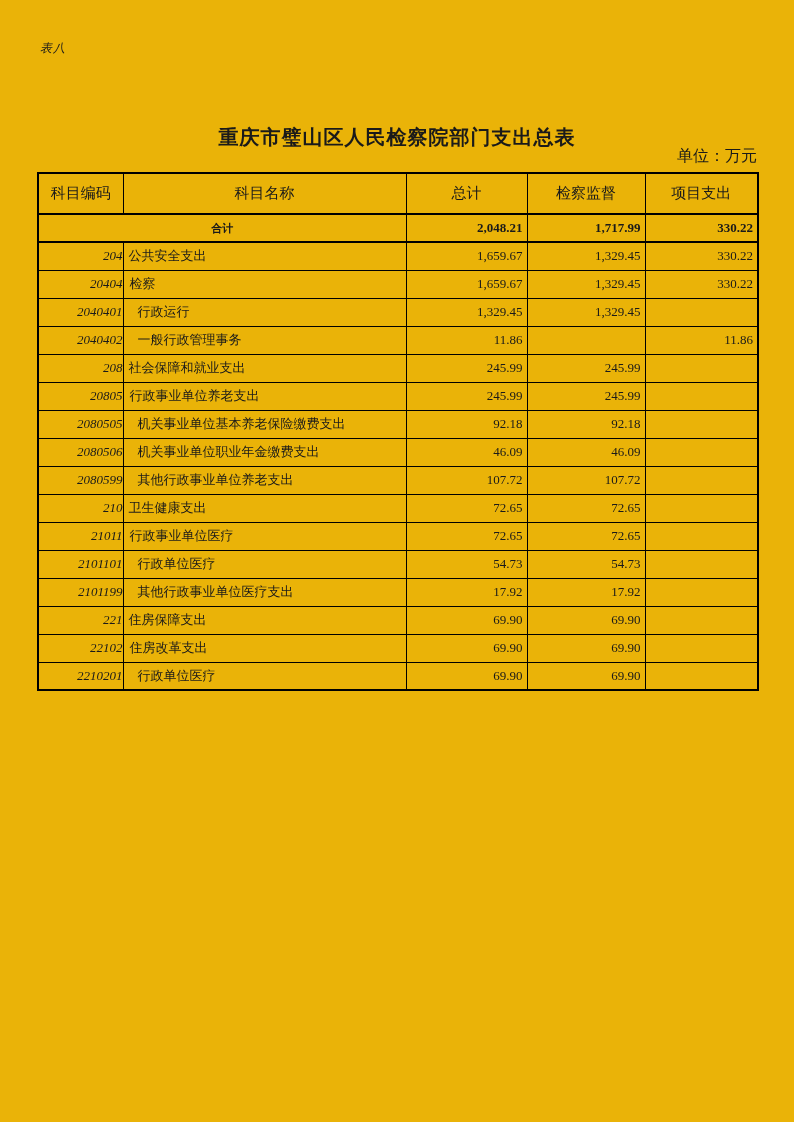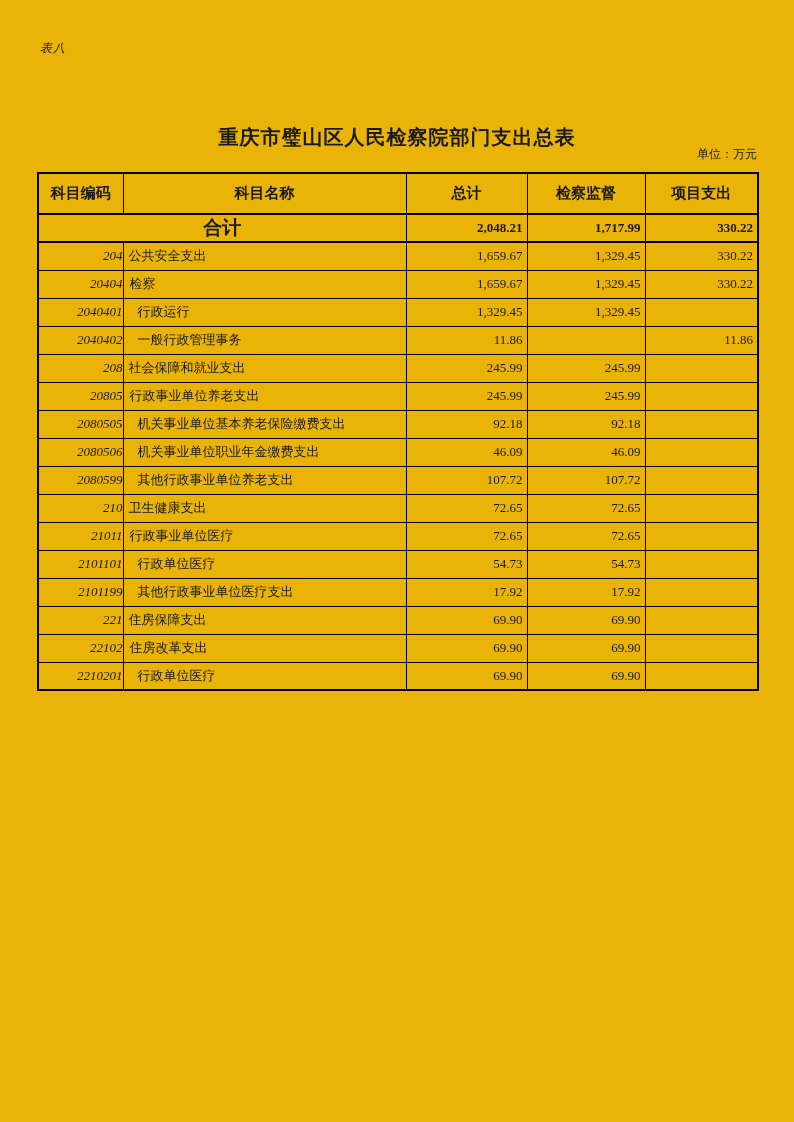--- a/index.html
+++ b/index.html
@@ -31,21 +31,21 @@
     font-family: "Liberation Sans", "DejaVu Sans", sans-serif;
     font-size: 20px;
     font-weight: bold;
     letter-spacing: 1px;
     margin-top: 37px;
   }
   .unit-note {
     position: absolute;
     right: 37px;
     top: 146px;
-    font-size: 12px;
+    font-size: 16px;
   }
   table.budget {
     position: absolute;
     left: 37px;
     top: 172px;
     width: 720px;
     border-collapse: collapse;
     table-layout: fixed;
     font-size: 13px;
   }
@@ -56,31 +56,31 @@
     white-space: nowrap;
   }
   .budget col.c-code    { width: 85px; }
   .budget col.c-name    { width: 283px; }
   .budget col.c-total   { width: 121px; }
   .budget col.c-basic   { width: 118px; }
   .budget col.c-project { width: 113px; }
   .budget thead th {
     height: 41px;
     font-size: 15px;
-    font-weight: bold;
+    font-weight: normal;
     text-align: center;
     vertical-align: middle;
     border-bottom: 2px solid #000;
   }
   .budget td { height: 28px; vertical-align: middle; }
   .total-row td {
     font-weight: bold;
     border-bottom: 2px solid #000;
   }
-  .total-row .total-label { text-align: center; font-size: 19px; }
+  .total-row .total-label { text-align: center; font-size: 11px; }
   .col-code { text-align: right; padding-left: 3px; font-style: italic; }
   .col-name { text-align: left; padding-left: 5px; }
   .col-total, .col-basic, .col-project {
     text-align: right;
     padding-right: 4px;
     font-family: Liberation Serif, serif;
   }
   tr.level-2 .col-code { padding-left: 5px; }
   tr.level-2 .col-name { padding-left: 6px; }
   tr.level-3 .col-code { padding-left: 11px; }

